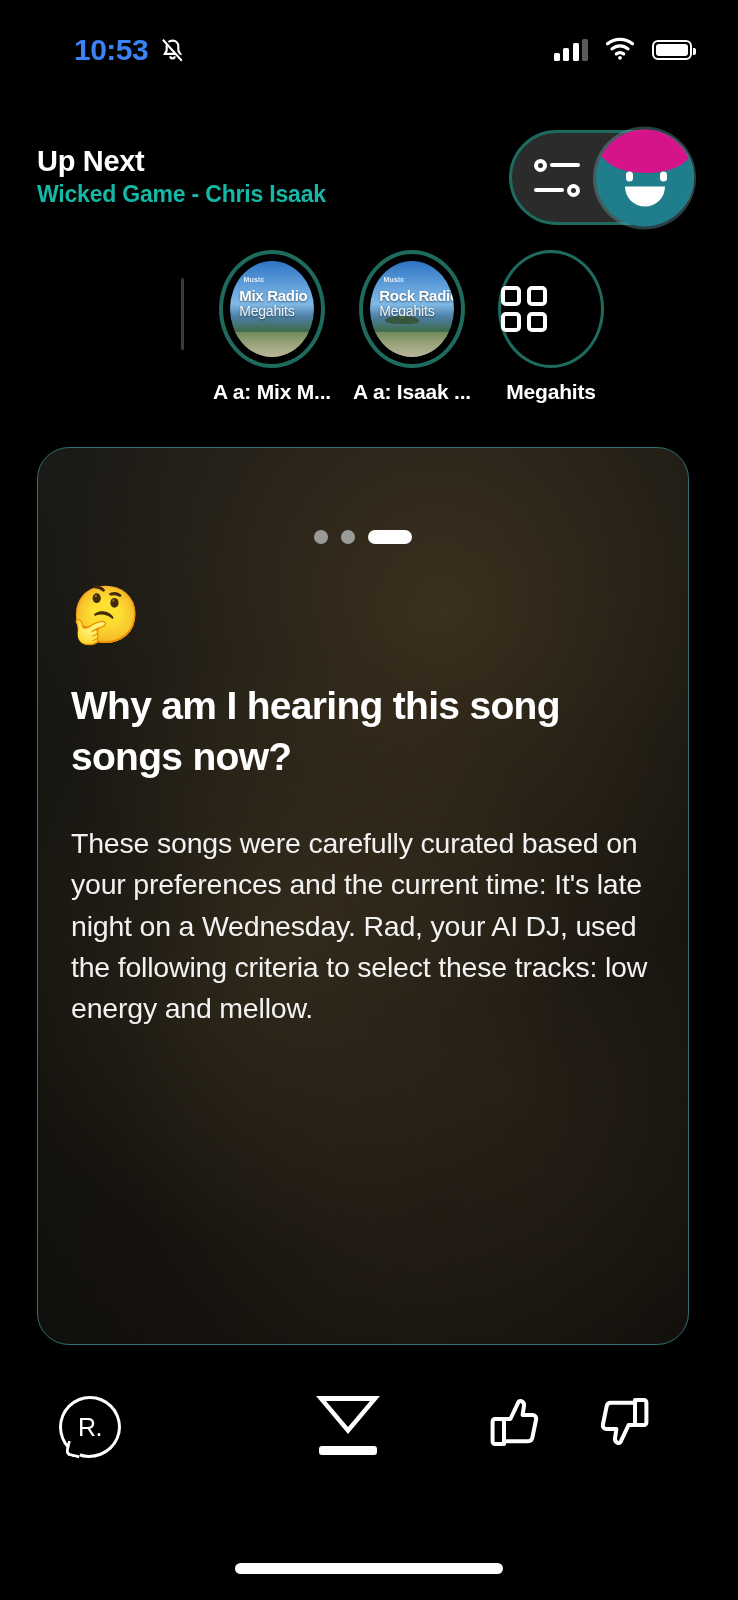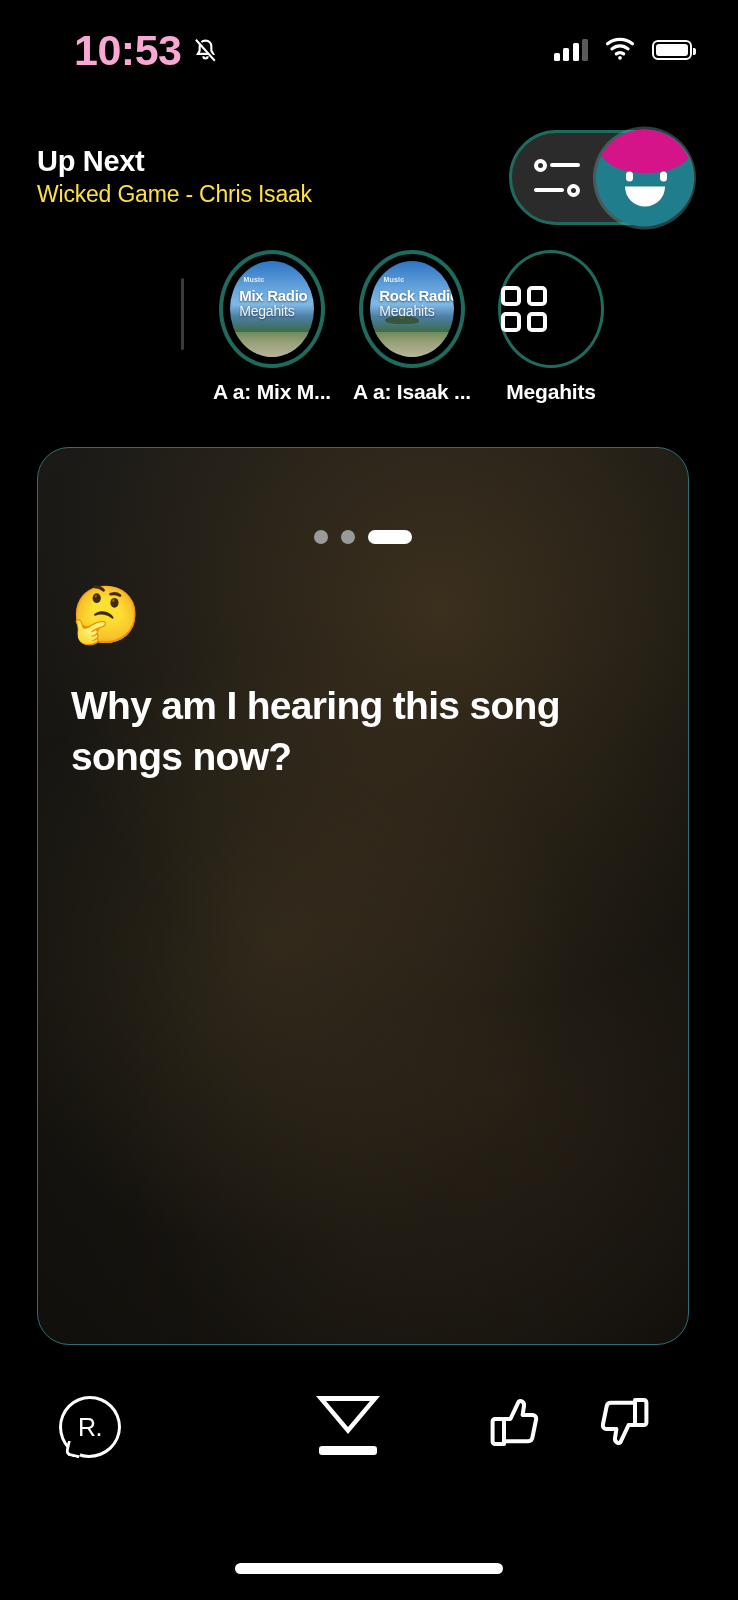--- a/index.html
+++ b/index.html
@@ -11,21 +11,21 @@
   }
   .screen { position:relative; width:738px; height:1600px; background:#000; }
 
   
   .statusbar {
     position:absolute; top:0; left:0; width:738px; height:100px;
     display:flex; align-items:center; justify-content:space-between;
     padding:0 46px 0 74px;
   }
   .sb-left { display:flex; align-items:center; gap:11px; }
-  .sb-time { color:#f9a8d4; font-size:43px; font-weight:700; letter-spacing:-0.5px; line-height:1; }
+  .sb-time { color:#3b82f6; font-size:30px; font-weight:700; letter-spacing:-0.5px; line-height:1; }
   .sb-right { display:flex; align-items:center; gap:17px; }
 
   .bell { width:27px; height:29px; position:relative; display:block; }
   .sig { display:flex; align-items:flex-end; gap:3.5px; height:22px; }
   .sig i { display:block; width:6px; background:#fff; border-radius:1.5px; }
   .sig i:nth-child(1){ height:8px; }
   .sig i:nth-child(2){ height:13px; }
   .sig i:nth-child(3){ height:18px; }
   .sig i:nth-child(4){ height:22px; background:#5a5a5a; }
 
@@ -33,21 +33,21 @@
   .batt::after { content:""; position:absolute; right:-6px; top:6px; width:3px; height:7px; background:#fff; border-radius:0 2px 2px 0; }
   .batt-fill { height:100%; background:#fff; border-radius:3px; }
 
   
   .header {
     position:absolute; top:125px; left:0; width:738px; height:105px;
     display:flex; align-items:center; justify-content:space-between;
     padding:0 44px 0 37px;
   }
   .upnext-title { color:#fff; font-size:29px; font-weight:700; line-height:1.15; letter-spacing:-0.3px; }
-  .upnext-sub   { color:#fde047; font-size:23px; font-weight:400; line-height:1.35; letter-spacing:-0.2px; }
+  .upnext-sub   { color:#14b8a6; font-size:23px; font-weight:700; line-height:1.35; letter-spacing:-0.2px; }
 
   .pill {
     width:185px; height:95px; border-radius:48px;
     background:#2b2b2b; border:3px solid #1d6b5f;
     display:flex; align-items:center; position:relative;
   }
   .pill-icon { width:90px; display:flex; align-items:center; justify-content:center; }
   .sliders { width:46px; height:38px; position:relative; }
   .sliders .row { position:absolute; left:0; width:46px; height:5px; display:flex; align-items:center; }
   .sliders .row.r1 { top:4px; }
@@ -276,20 +276,21 @@
         <span class="d"></span>
         <span class="d"></span>
         <span class="d active"></span>
       </div>
 
       <div class="card-title">
         <span class="emoji">🤔</span>
       </div>
 
       <div class="card-question">Why am I hearing this song songs now?</div>
+      <div class="card-body">These songs were carefully curated based on your preferences and the current time: It's late night on a Wednesday. Rad, your AI DJ, used the following criteria to select these tracks: low energy and mellow.</div>
     </div>
   </div>
 
   <div class="toolbar">
     <div class="tb-item tb-rad">
       <div class="rad-bubble">
         <span>R.</span>
       </div>
     </div>
 

